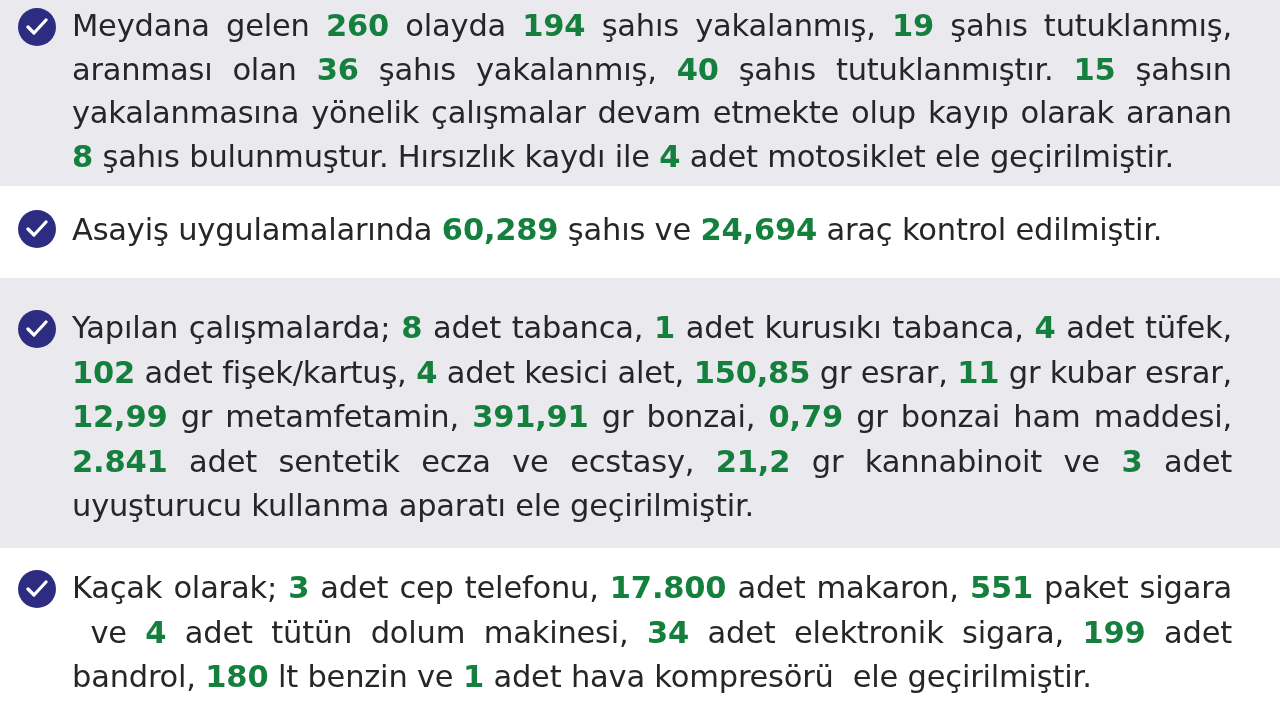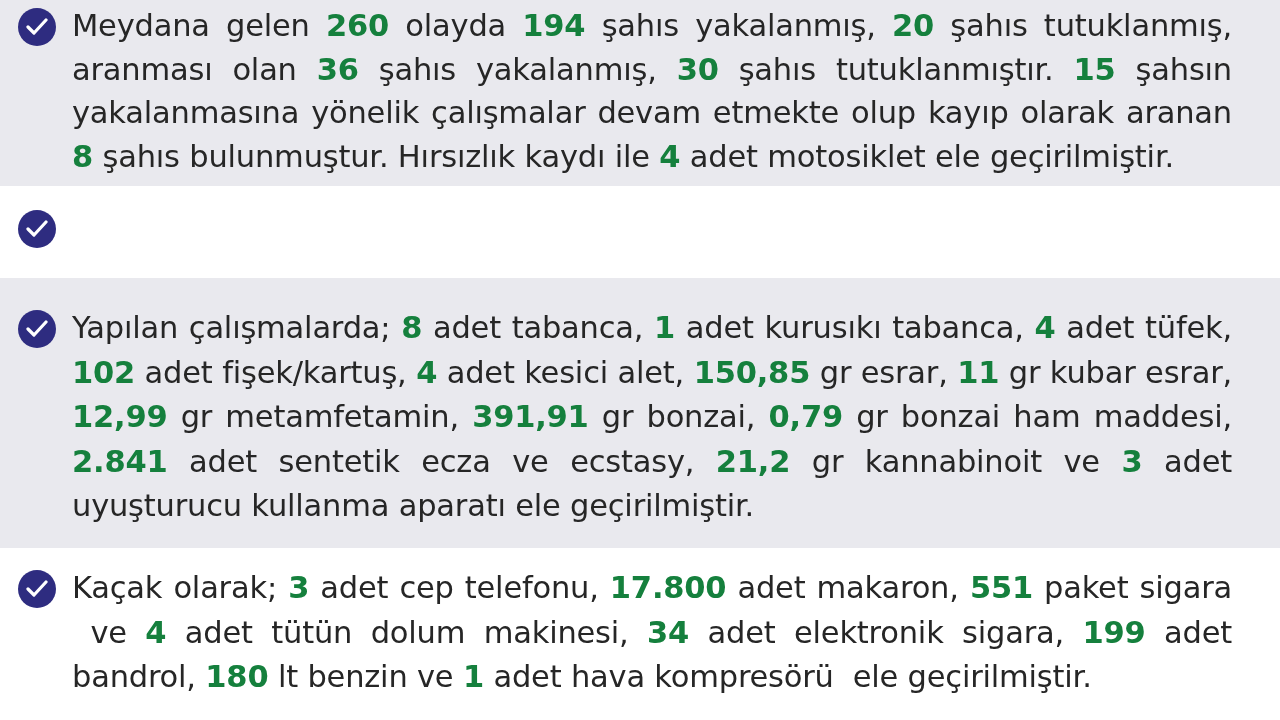--- a/index.html
+++ b/index.html
@@ -67,28 +67,29 @@
 <body>
 
 <div class="sheet">
   <div id="rows-container">
       <div class="row shaded" id="row-0">
         <span class="bullet">
           <svg width="22" height="20" viewBox="0 0 22 20">
             <path d="M2 10 L8 16 L20 3" fill="none" stroke="#ffffff" stroke-width="3.2" stroke-linecap="round" stroke-linejoin="round"></path>
           </svg>
         </span>
-        <div class="text">Meydana gelen <b>260</b> olayda <b>194</b> şahıs yakalanmış, <b>20</b> şahıs tutuklanmış, aranması olan <b>36</b> şahıs yakalanmış, <b>30</b> şahıs tutuklanmıştır. <b>15</b> şahsın yakalanmasına yönelik çalışmalar devam etmekte olup kayıp olarak aranan <b>8</b> şahıs bulunmuştur. Hırsızlık kaydı ile <b>4</b> adet motosiklet ele geçirilmiştir.</div>
+        <div class="text">Meydana gelen <b>260</b> olayda <b>194</b> şahıs yakalanmış, <b>19</b> şahıs tutuklanmış, aranması olan <b>36</b> şahıs yakalanmış, <b>40</b> şahıs tutuklanmıştır. <b>15</b> şahsın yakalanmasına yönelik çalışmalar devam etmekte olup kayıp olarak aranan <b>8</b> şahıs bulunmuştur. Hırsızlık kaydı ile <b>4</b> adet motosiklet ele geçirilmiştir.</div>
       </div>
       <div class="row plain" id="row-1">
         <span class="bullet">
           <svg width="22" height="20" viewBox="0 0 22 20">
             <path d="M2 10 L8 16 L20 3" fill="none" stroke="#ffffff" stroke-width="3.2" stroke-linecap="round" stroke-linejoin="round"></path>
           </svg>
         </span>
+        <div class="text">Asayiş uygulamalarında <b>60,289</b> şahıs ve <b>24,694</b> araç kontrol edilmiştir.</div>
       </div>
       <div class="row shaded" id="row-2">
         <span class="bullet">
           <svg width="22" height="20" viewBox="0 0 22 20">
             <path d="M2 10 L8 16 L20 3" fill="none" stroke="#ffffff" stroke-width="3.2" stroke-linecap="round" stroke-linejoin="round"></path>
           </svg>
         </span>
         <div class="text">Yapılan çalışmalarda; <b>8</b> adet tabanca, <b>1</b> adet kurusıkı tabanca, <b>4</b> adet tüfek, <b>102</b> adet fişek/kartuş, <b>4</b> adet kesici alet, <b>150,85</b> gr esrar, <b>11</b> gr kubar esrar, <b>12,99</b> gr metamfetamin, <b>391,91</b> gr bonzai, <b>0,79</b> gr bonzai ham maddesi, <b>2.841</b> adet sentetik ecza ve ecstasy, <b>21,2</b> gr kannabinoit ve <b>3</b> adet uyuşturucu kullanma aparatı ele geçirilmiştir.</div>
       </div>
       <div class="row plain" id="row-3">

